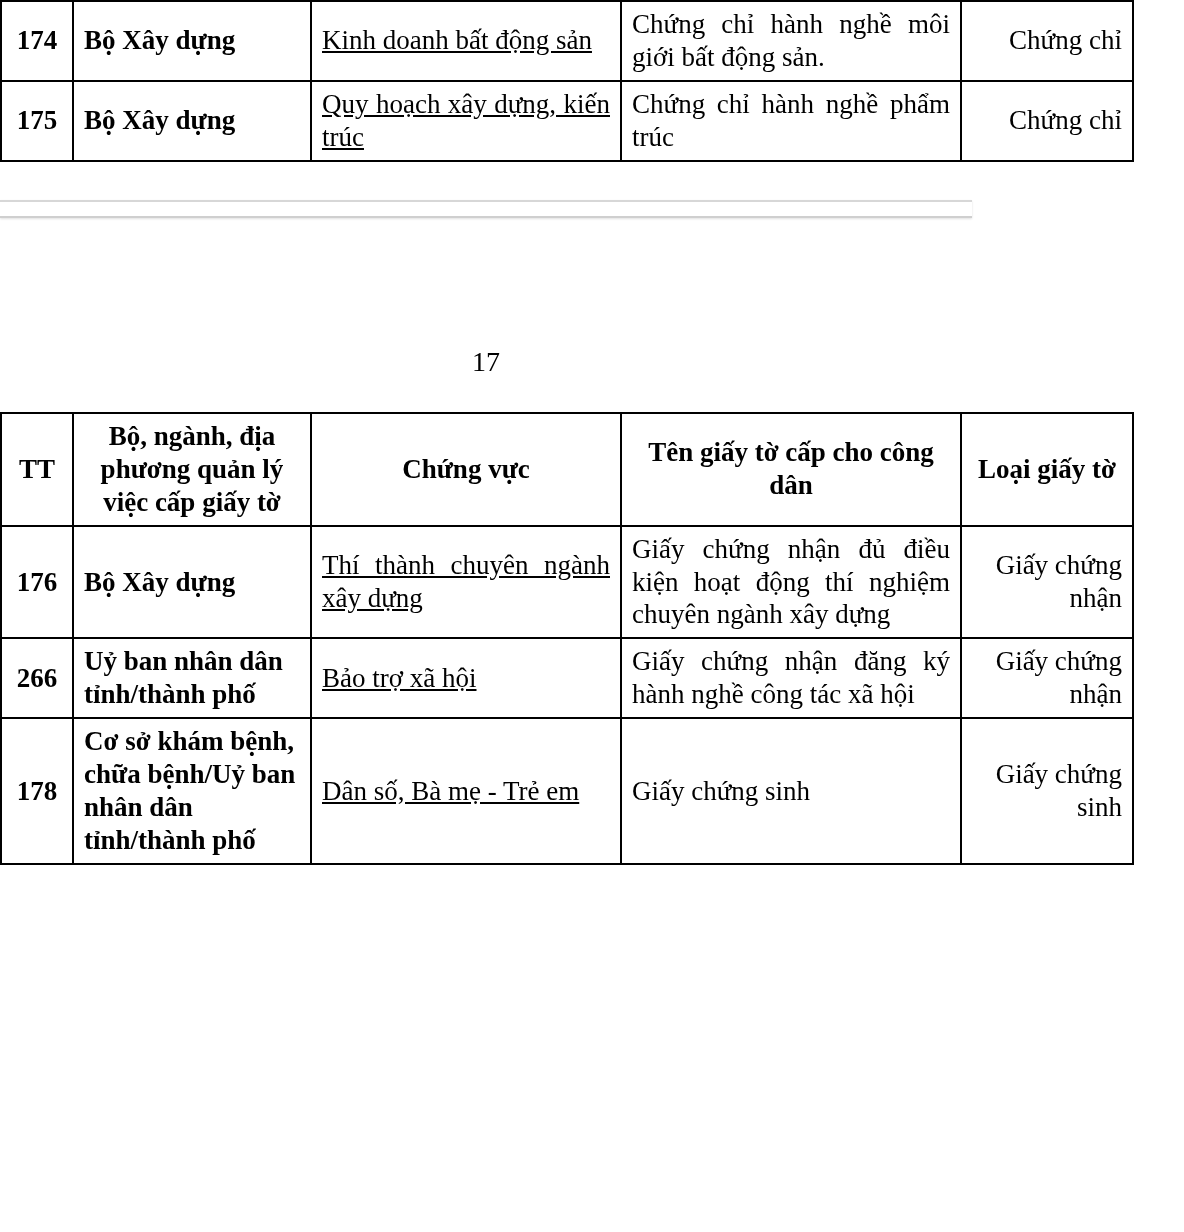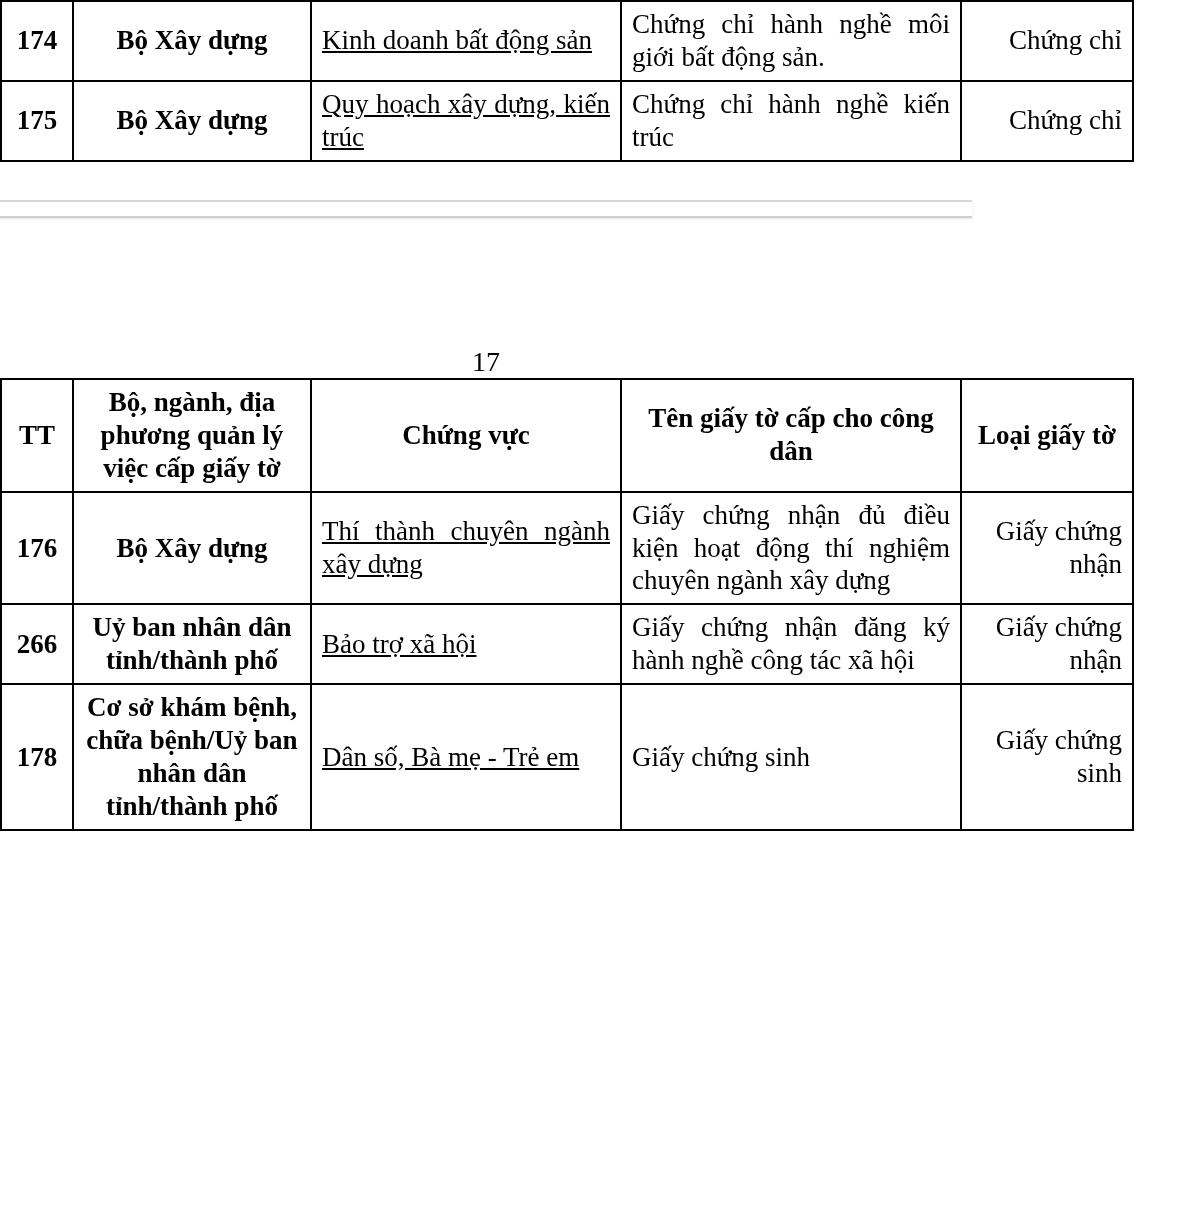--- a/index.html
+++ b/index.html
@@ -36,21 +36,21 @@
   col.c-org     { width: 238px; }
   col.c-field   { width: 310px; }
   col.c-docname { width: 340px; }
   col.c-type    { width: 172px; }
 
   .cell-tt {
     text-align: center;
     font-weight: bold;
   }
   .cell-org {
-    text-align: center;
+    text-align: left;
     font-weight: bold;
   }
   .cell-field {
     text-align: justify;
     text-align-last: left;
     text-decoration: underline;
   }
   .cell-docname {
     text-align: justify;
     text-align-last: left;
@@ -85,20 +85,21 @@
     height: 14px;
     background: #ffffff;
     border-top: 2px solid #d7d7d7;
     border-bottom: 2px solid #cfcfcf;
     box-shadow: 0 1px 2px rgba(0,0,0,0.12);
   }
   .page-number {
     text-align: center;
     font-size: 28px;
     padding-top: 76px;
+    padding-bottom: 34px;
     font-family: "Liberation Serif", serif;
   }
   .spacer-bottom { height: 10px; }
 </style>
 </head>
 <body>
 
 <div class="page-wrap">
 
   <div class="top-fragment">
@@ -115,21 +116,21 @@
           <td class="cell-tt">174</td>
           <td class="cell-org">Bộ Xây dựng</td>
           <td class="cell-field">Kinh doanh bất động sản</td>
           <td class="cell-docname">Chứng chỉ hành nghề môi giới bất động sản.</td>
           <td class="cell-type">Chứng chỉ</td>
         </tr>
         <tr>
           <td class="cell-tt">175</td>
           <td class="cell-org">Bộ Xây dựng</td>
           <td class="cell-field">Quy hoạch xây dựng, kiến trúc</td>
-          <td class="cell-docname">Chứng chỉ hành nghề kiến trúc</td>
+          <td class="cell-docname">Chứng chỉ hành nghề phẩm trúc</td>
           <td class="cell-type">Chứng chỉ</td>
         </tr>
       </tbody>
     </table>
   </div>
 
   <div class="page-gap">
     <div class="page-break-line"></div>
   </div>
 

